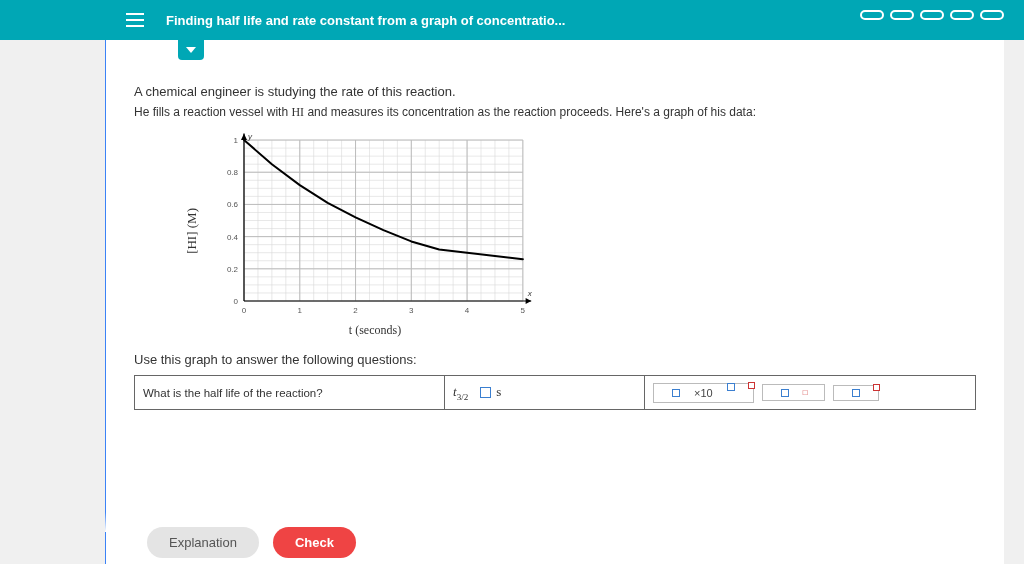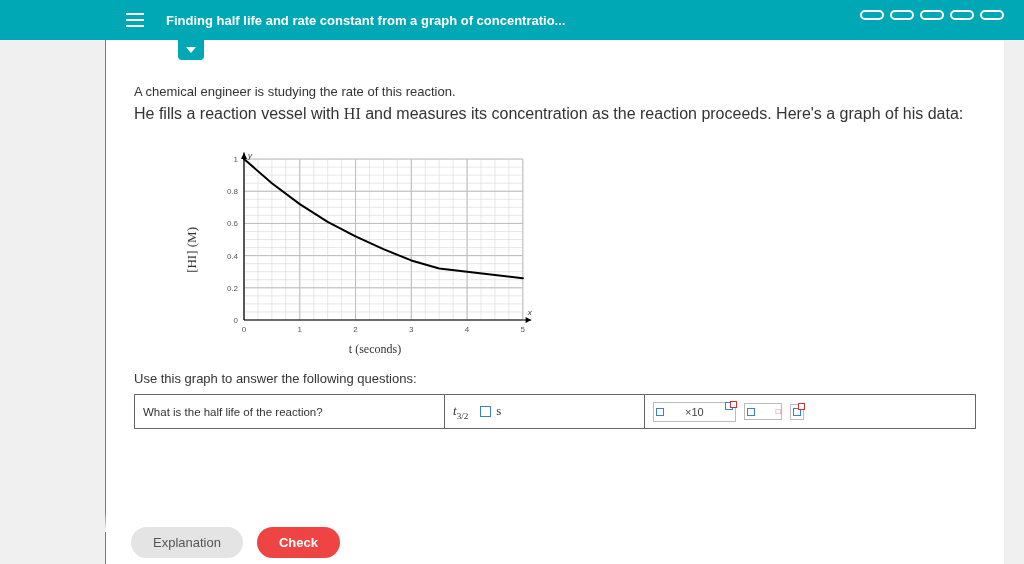--- a/index.html
+++ b/index.html
@@ -77,21 +77,21 @@
     cursor:pointer;
     z-index: 5;
   }
   .tri-tab::after {
     content:""; border-left:5px solid transparent; border-right:5px solid transparent;
     border-top:6px solid #fff;
   }
   .prompt { margin: 30px 0 6px 0; }
   .eqn { font-family: "Times New Roman", serif; margin: 6px 0 10px 36px; font-size: 15px; }
   .sub { font-size: .7em; vertical-align: sub; }
-  .desc { margin: 6px 0 20px 0; font-size: 16px; }
+  .desc { margin: 6px 0 4px 0; font-size: 12px; }
   .chart-wrap {
     display: flex; align-items: center; gap: 8px;
     margin-left: 48px;
   }
   .ylabel {
     writing-mode: vertical-rl;
     transform: rotate(180deg);
     font-family: "Times New Roman", serif;
     font-size: 13px;
     padding: 0 2px;
@@ -106,33 +106,33 @@
     font-size: 11.5px;
   }
   .qtable td { border:1px solid #666; padding:6px 8px; vertical-align: middle; height:34px; }
   .qtable td.qcell { width: 310px; }
   .qtable td.acell { width: 200px; font-family:"Times New Roman",serif; font-size:13px; position:relative; }
   .sq { display:inline-block; width:11px; height:11px; border:1px solid #3b7fd0; vertical-align:middle; margin:0 2px;}
   .sq.sm { width:8px; height:8px; }
   .toolcell { width:auto; }
   .tools { display:flex; gap:8px; align-items:center; }
   .toolbox {
-    border:1px solid #bbb; padding:3px 0;
-    display:flex; align-items:center; gap:19px;
+    border:1px solid #bbb; padding:3px 16px;
+    display:flex; align-items:center; gap:12px;
     font-size:11px; color:#444; background:#fff;
     cursor:pointer;
     position:relative;
   }
   .red-dot-top-right::after{
     content:""; position:absolute; top:-2px; right:-2px;
     width:5px; height:5px; border:1px solid #c33; background:#fff;
   }
   .footer-btns {
     position: absolute;
-    left: 131px; bottom: 6px;
+    left: 147px; bottom: 6px;
     display: flex; gap: 14px;
   }
   .btn {
     padding: 8px 22px;
     border-radius: 20px;
     font-size: 13px;
     cursor: pointer;
     border: none;
   }
   .btn-explain {

